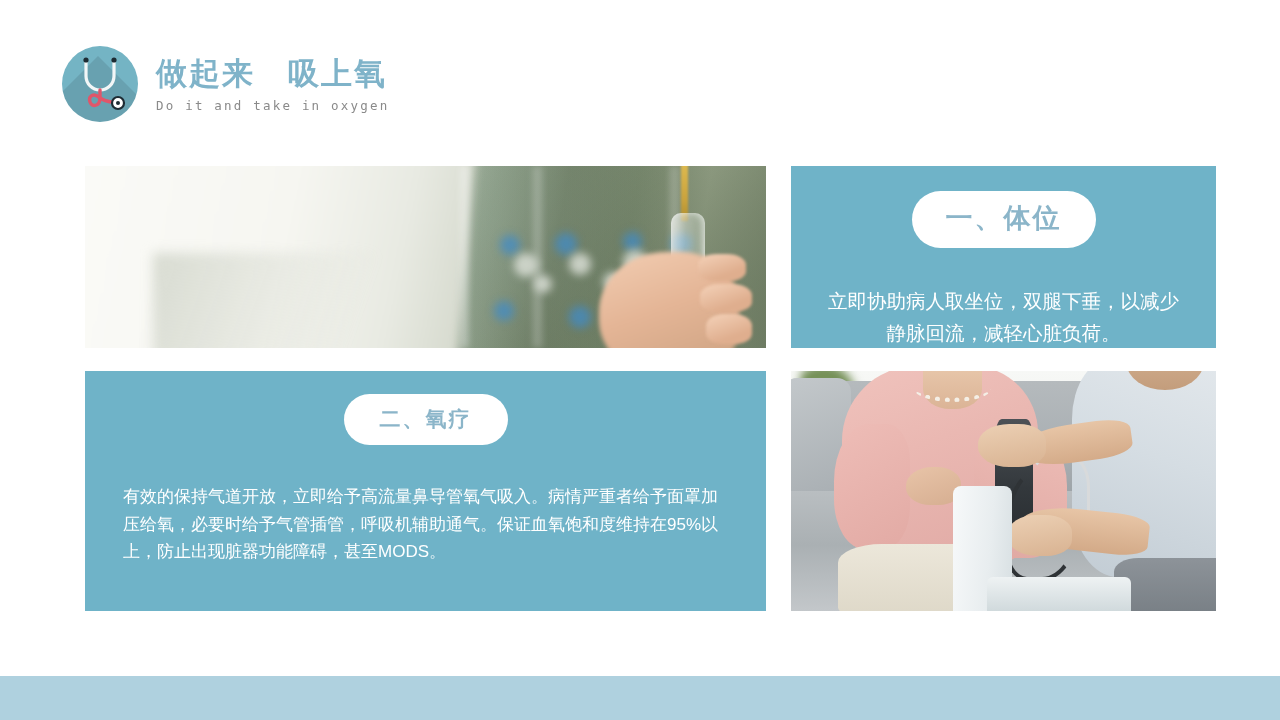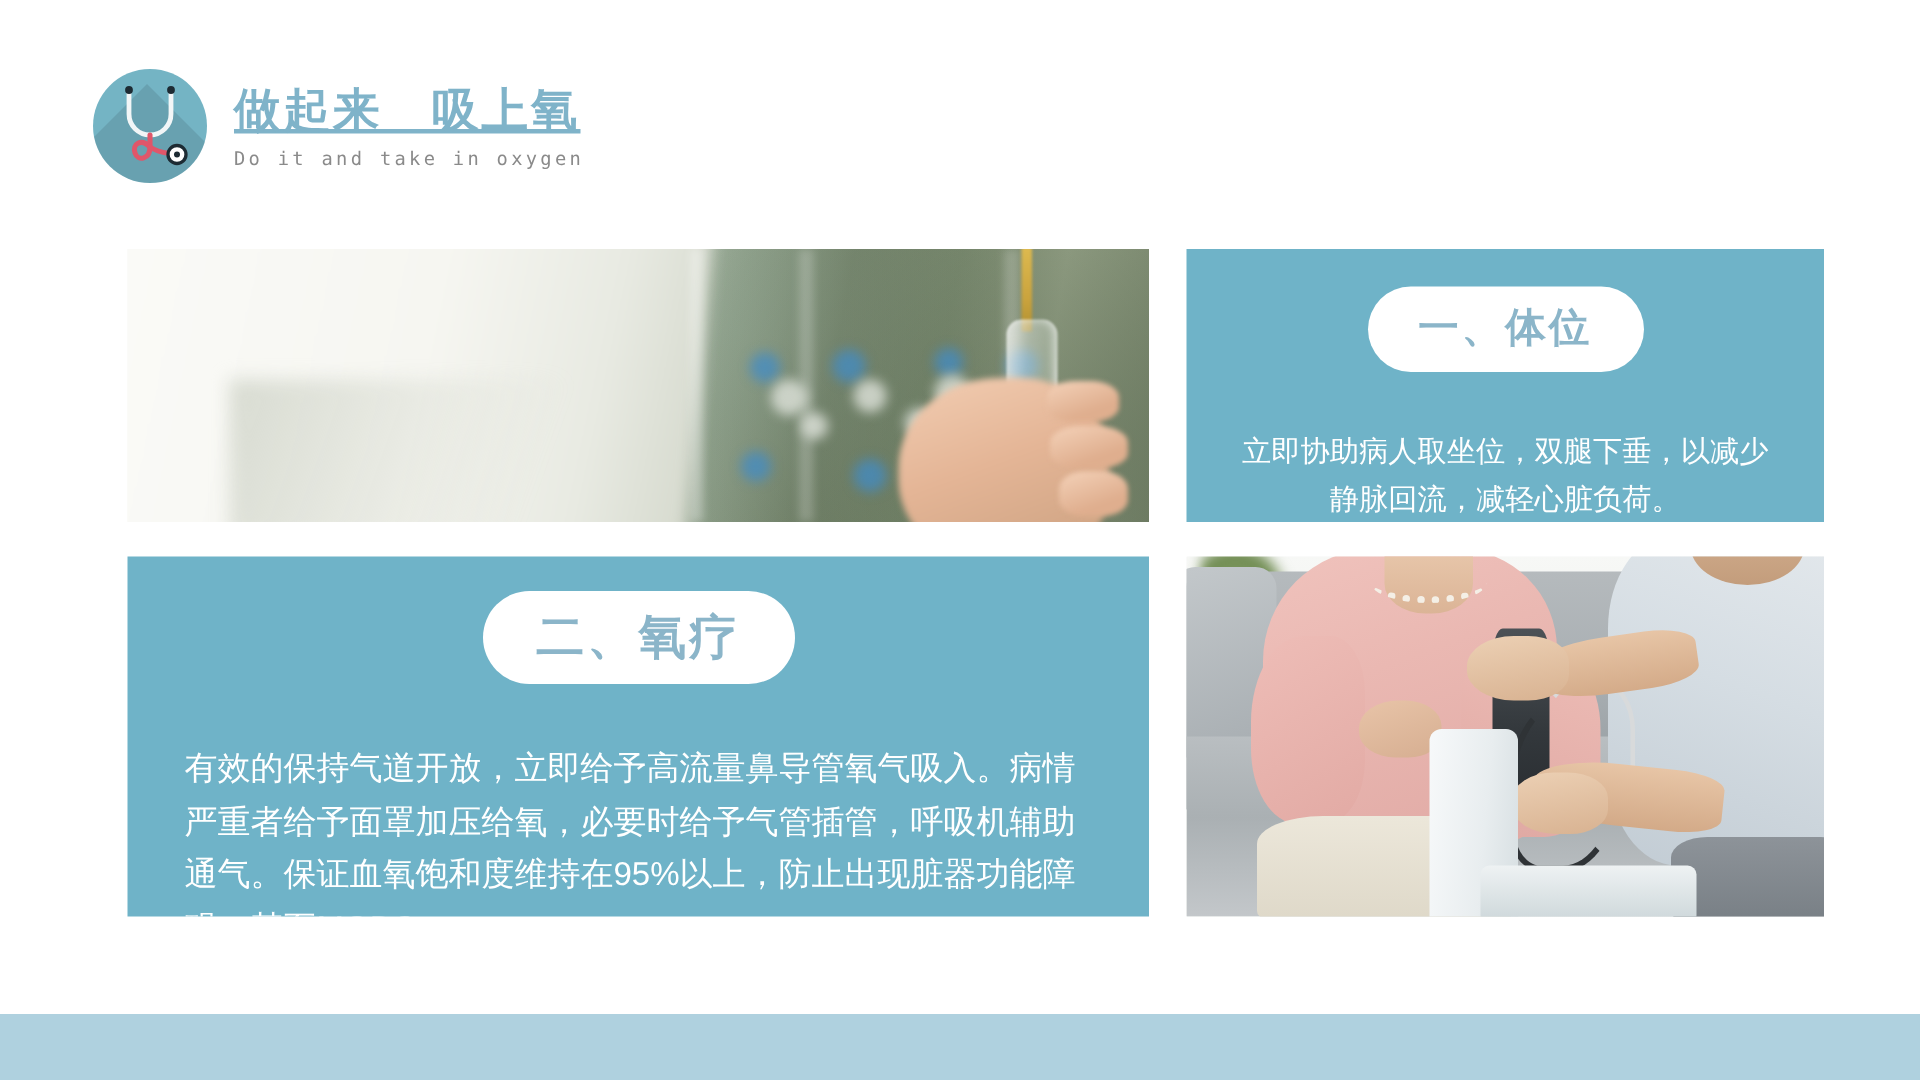--- a/index.html
+++ b/index.html
@@ -63,21 +63,20 @@
     justify-content: center;
     padding-top: 2px;
   }
   .main-title {
     font-size: 31px;
     font-weight: bold;
     color: #7fb3c9;
     letter-spacing: 2px;
     line-height: 1.1;
     white-space: pre;
-    text-decoration: underline;
   }
   .sub-title {
     margin-top: 9px;
     font-family: "DejaVu Sans Mono", "Liberation Mono", monospace;
     font-size: 12.5px;
     color: #8a8a8a;
     letter-spacing: 2.2px;
     line-height: 1;
   }
 
@@ -120,39 +119,39 @@
     line-height: 1;
     text-align: center;
     white-space: nowrap;
   }
   .panel.pos .pill {
     font-size: 27px;
     letter-spacing: 2px;
     padding: 14px 34px 16px 34px;
   }
   .panel.oxy .pill {
-    font-size: 32px;
+    font-size: 21px;
     letter-spacing: 2px;
     padding: 14px 36px 16px 36px;
   }
   .panel-body {
     color: #ffffff;
     text-align: left;
     width: 100%;
   }
   .panel.pos .panel-body {
     margin-top: 22px;
     font-size: 19.5px;
     line-height: 1.62;
     text-align: center;
     padding: 0 6px;
   }
   .panel.oxy .panel-body {
     margin-top: 22px;
-    font-size: 22px;
+    font-size: 17px;
     line-height: 1.62;
     padding: 0 10px;
   }
   .panel-body p {
     margin: 16px;
   }
 
   
   .photo {
     width: 100%;

